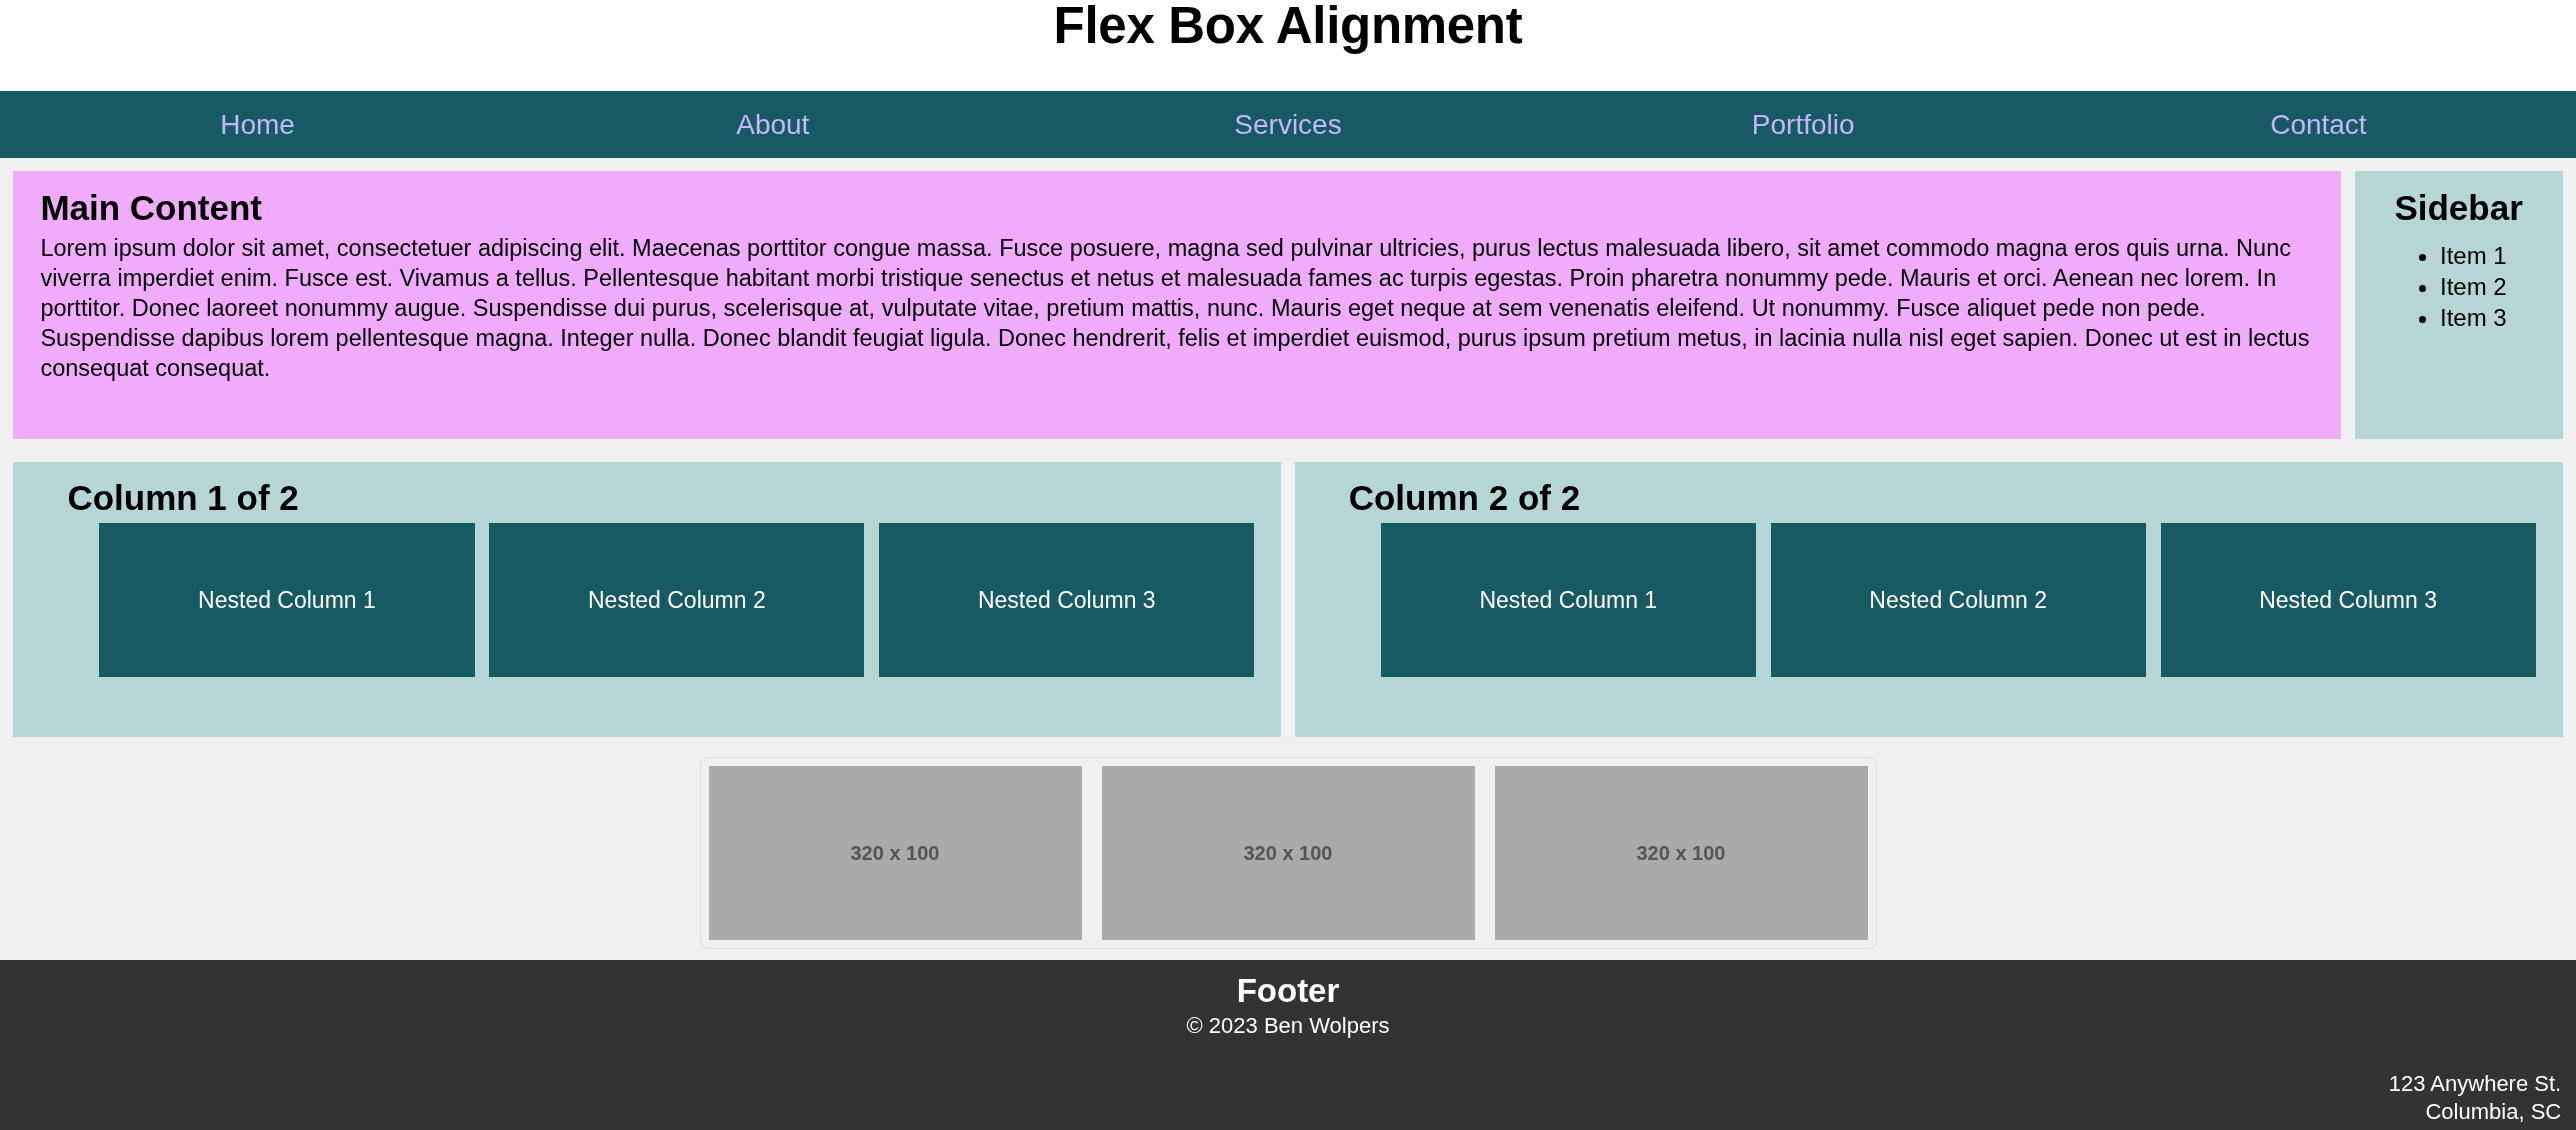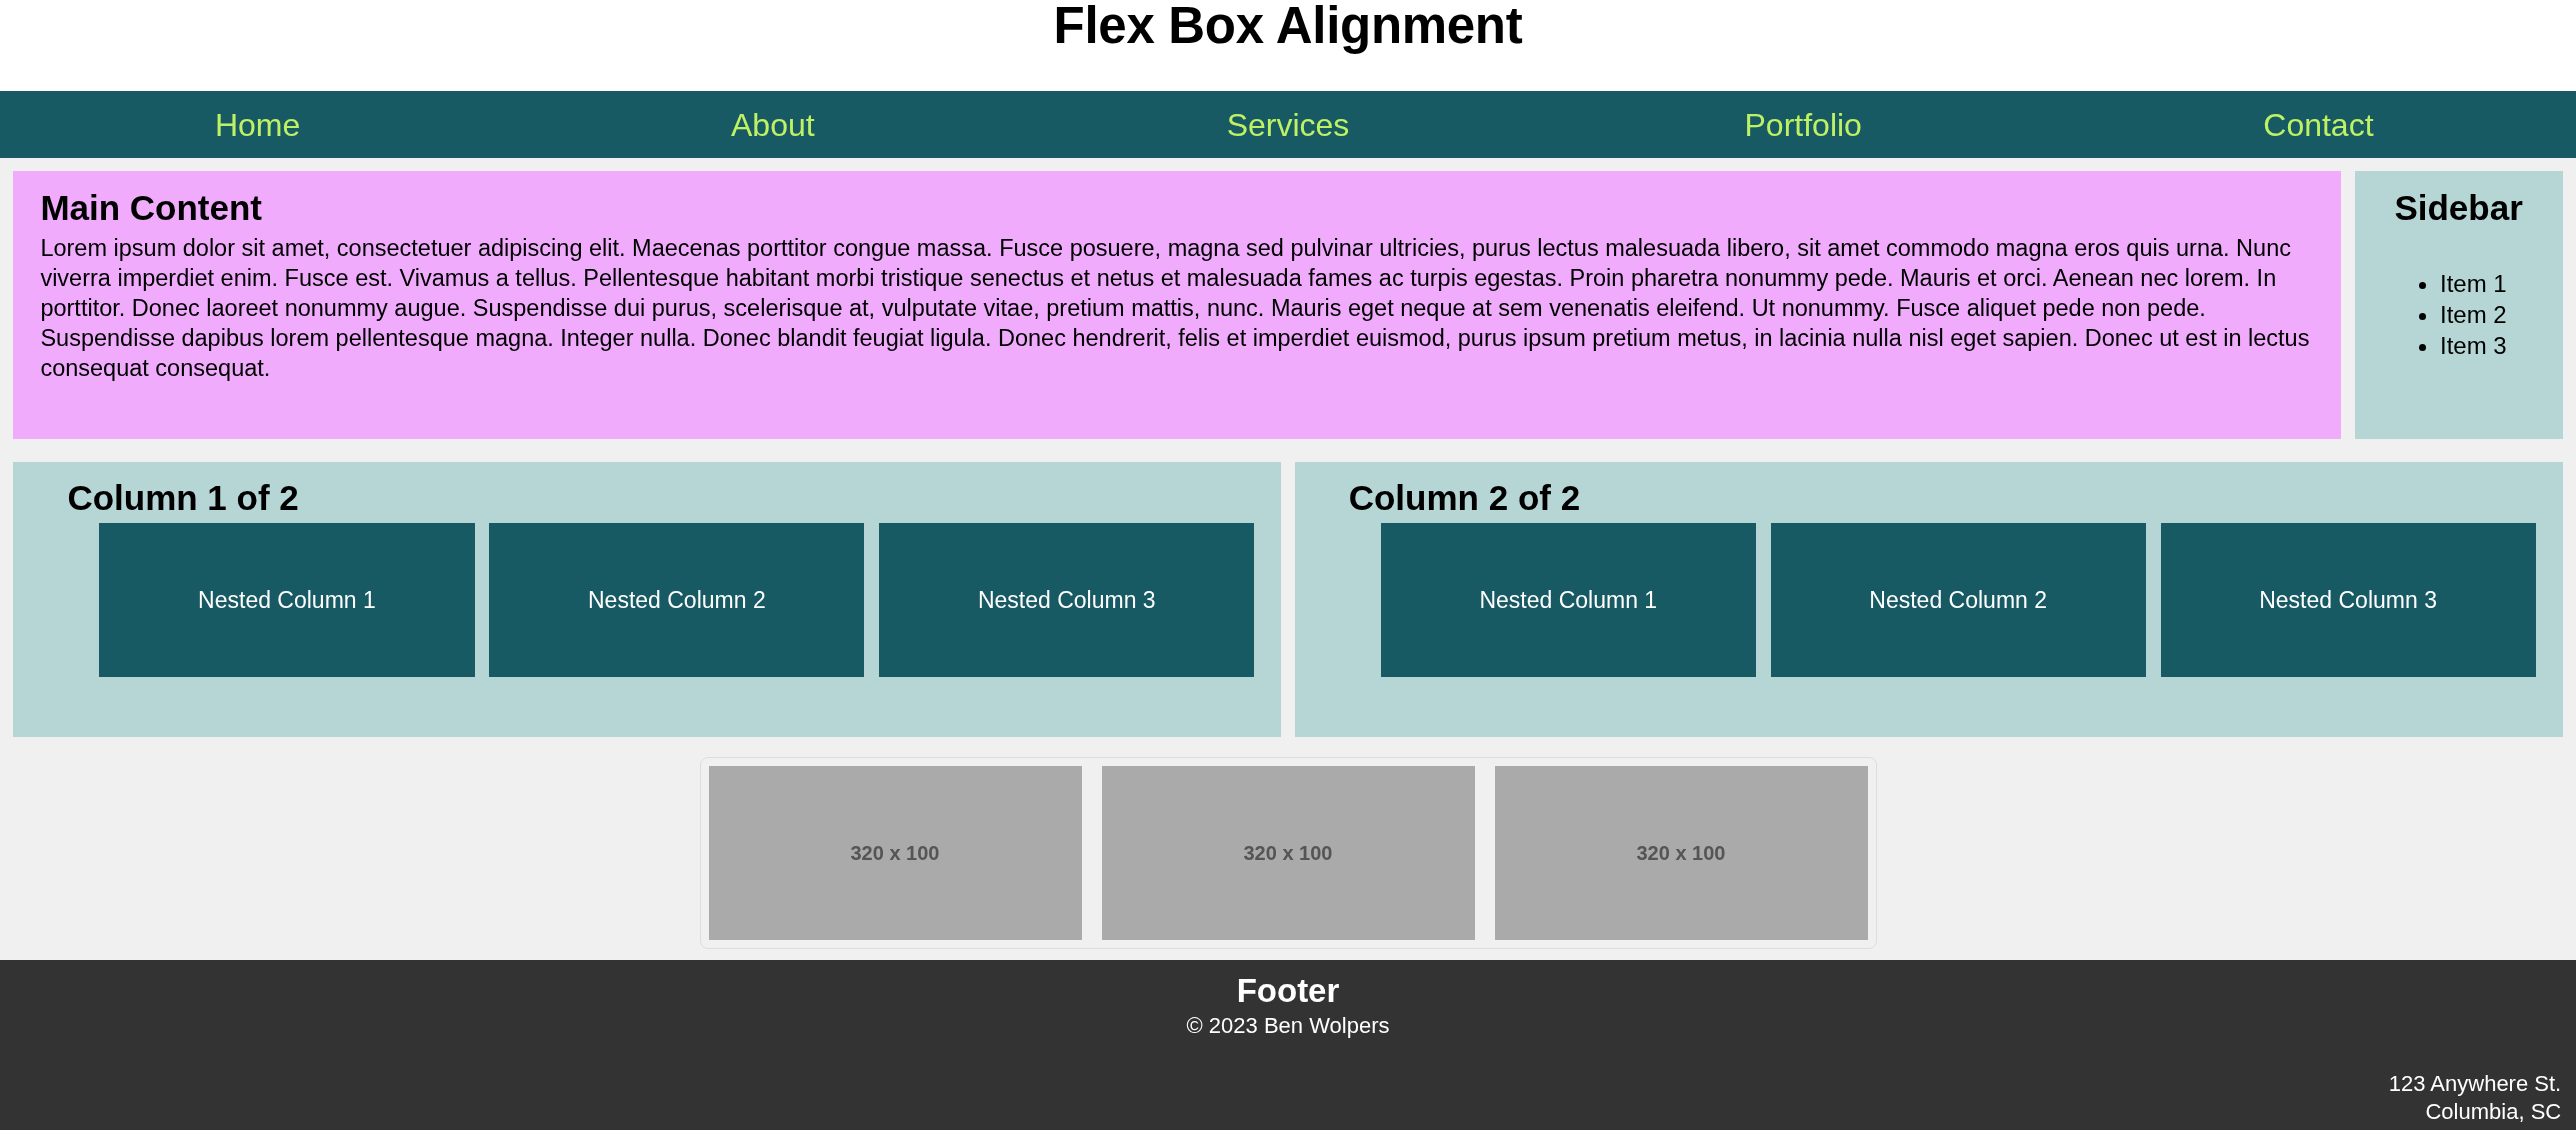--- a/index.html
+++ b/index.html
@@ -25,21 +25,21 @@
 
   
   .site-nav {
     background: #175a63;
     height: 67px; flex: 0 0 67px;
     display: flex; align-items: center;
   }
   .nav-list { display: flex; width: 100%; list-style: none; }
   .nav-item { flex: 1 1 0; display: flex; align-items: center; justify-content: center; }
   .nav-link {
-    color: #bef264; font-size: 32px; text-decoration: none; line-height: 1;
+    color: #c4b5fd; font-size: 28px; text-decoration: none; line-height: 1;
   }
 
   
   .content-band {
     flex: 1 1 auto;
     display: flex; flex-direction: column;
     background: #f0f0f0;
   }
 
   
@@ -66,21 +66,21 @@
     background: #b6d6d6;
     flex: 0 0 208px;
     padding: 19px 0 20px 0;
     text-align: center;
     min-height: 268px;
   }
   .sidebar-heading {
     font-size: 35px; font-weight: bold; color: #000000; line-height: 1.05;
     margin-bottom: 15px;
   }
-  .sidebar-list { list-style: disc; text-align: left; display: inline-block; padding-left: 29.5px; margin-top: 28px; }
+  .sidebar-list { list-style: disc; text-align: left; display: inline-block; padding-left: 29.5px; }
   .sidebar-list-item { font-size: 24px; color: #000; line-height: 1.28; }
 
   
   .columns-row {
     display: flex;
     padding: 23.5px 13.4px 0 13.4px;
     gap: 13.4px;
     border-radius: 12px;
   }
   .column-panel {

